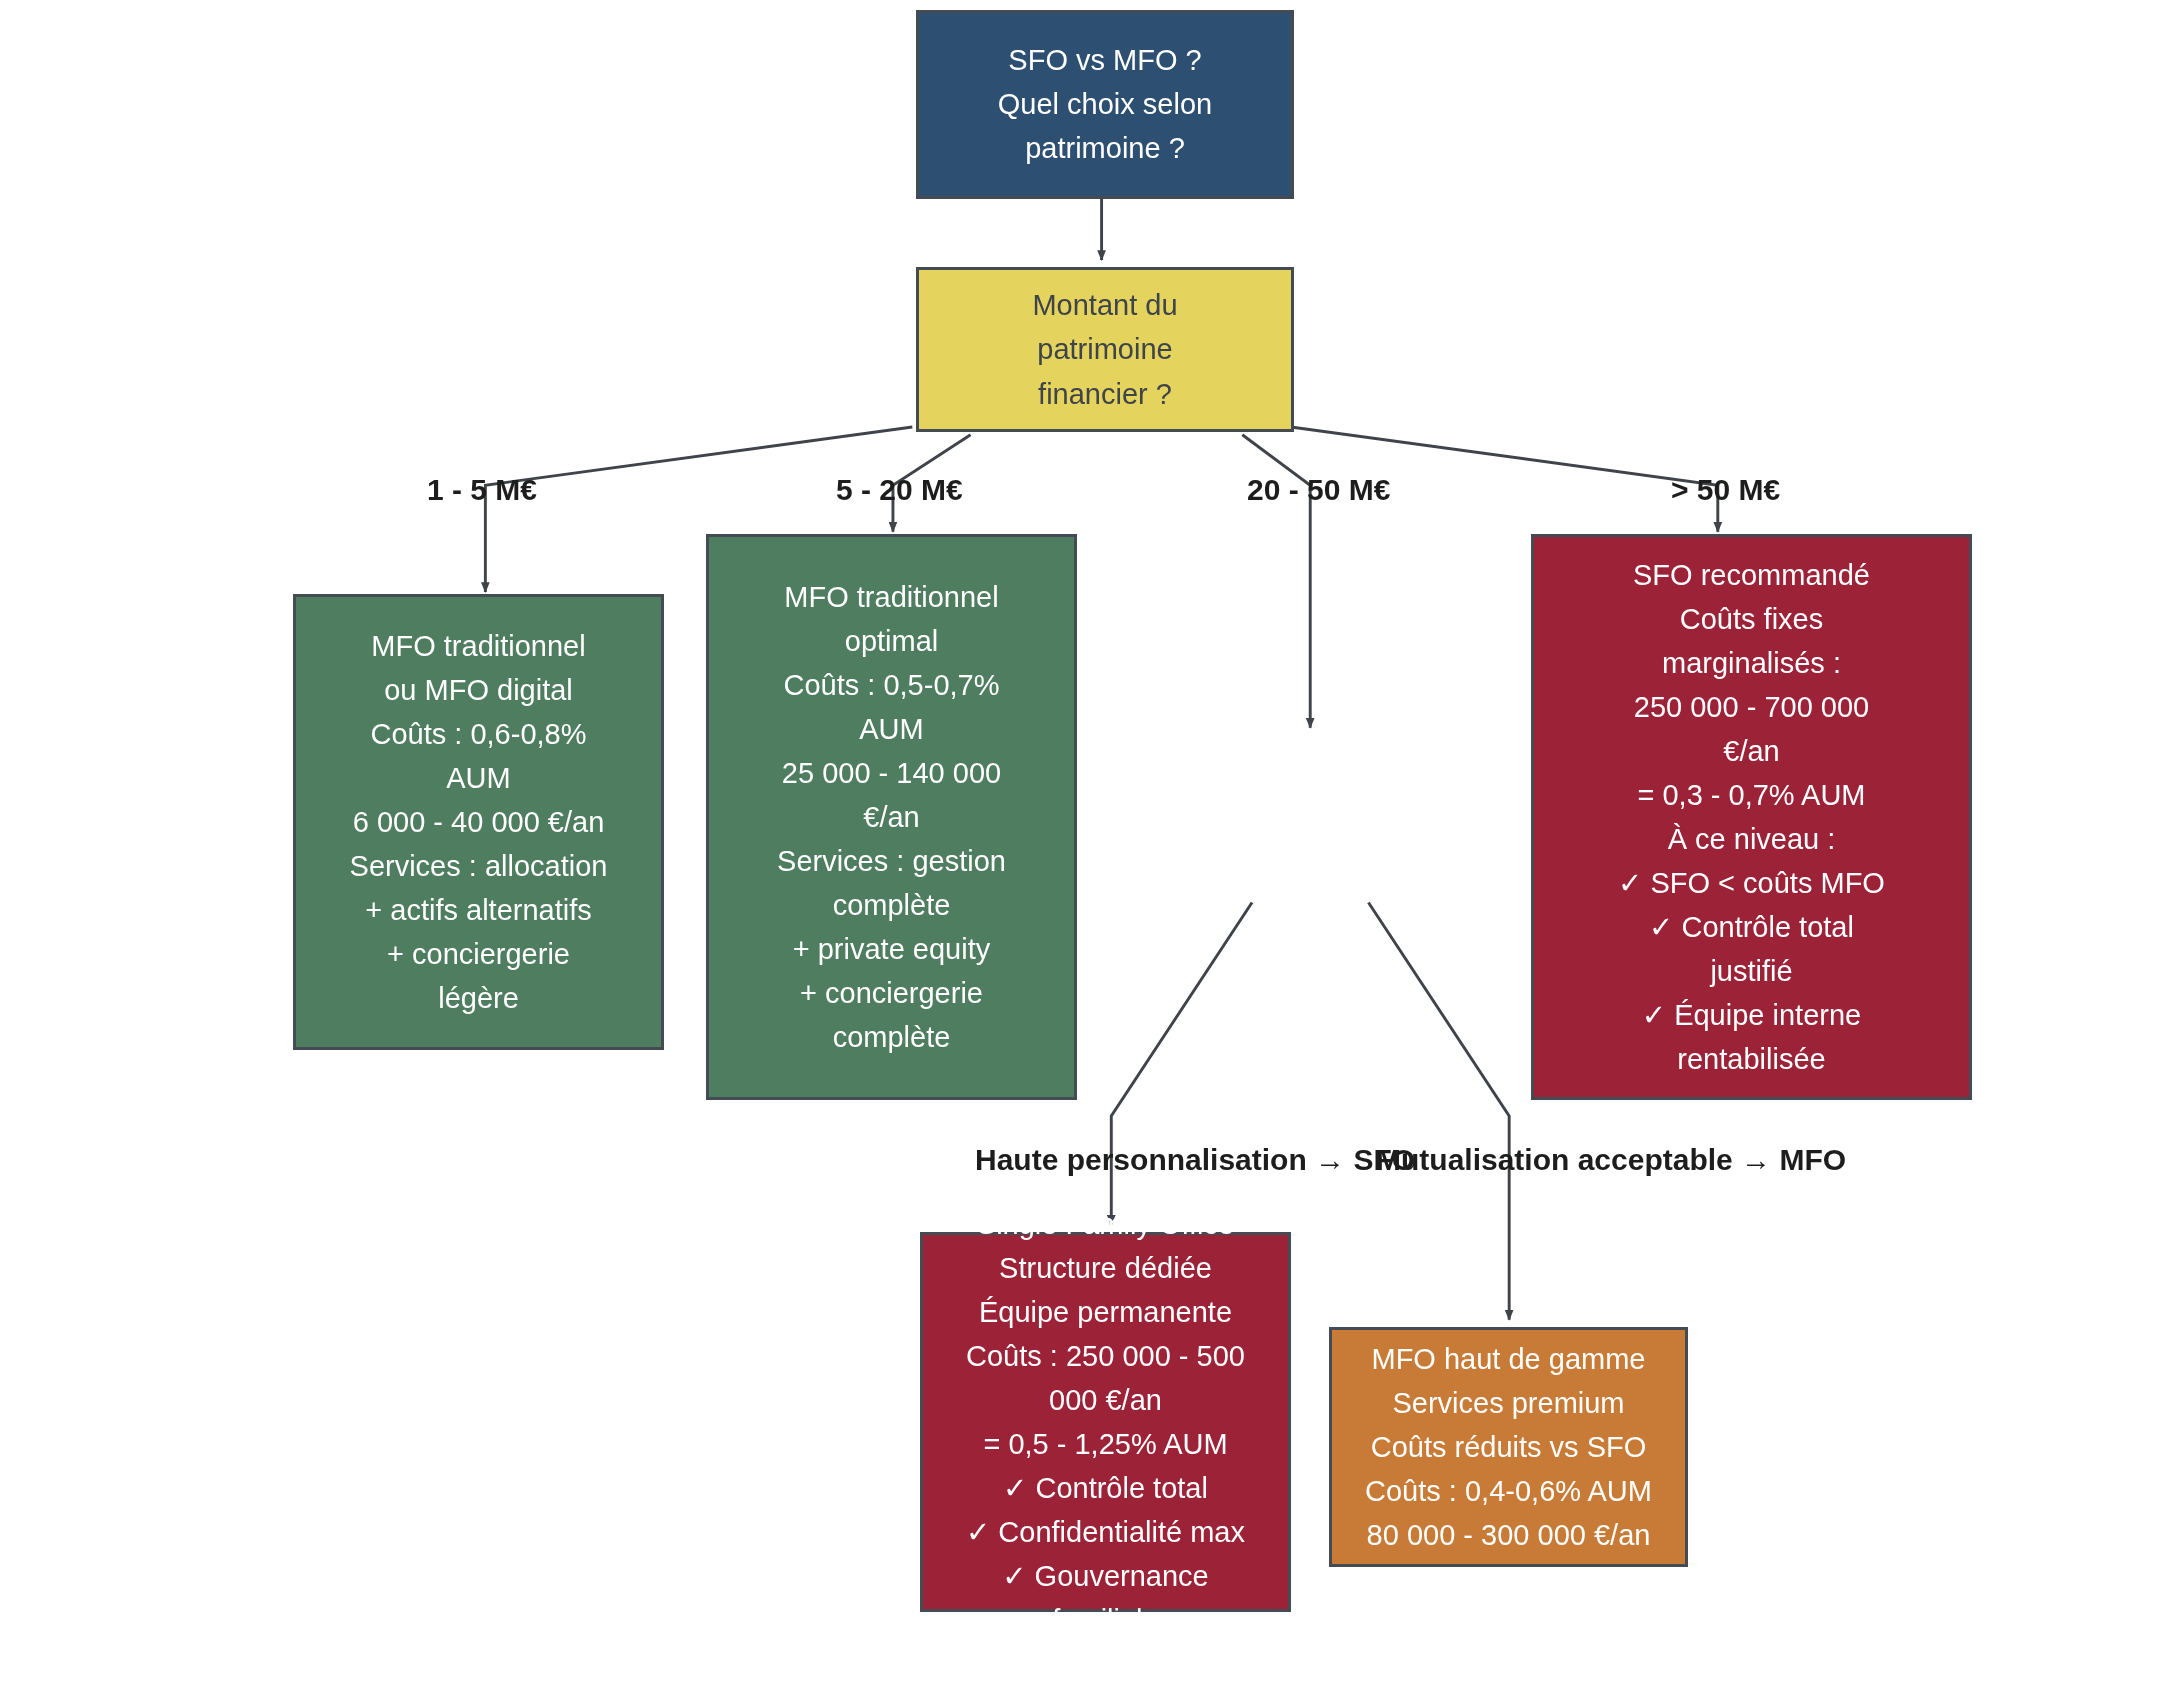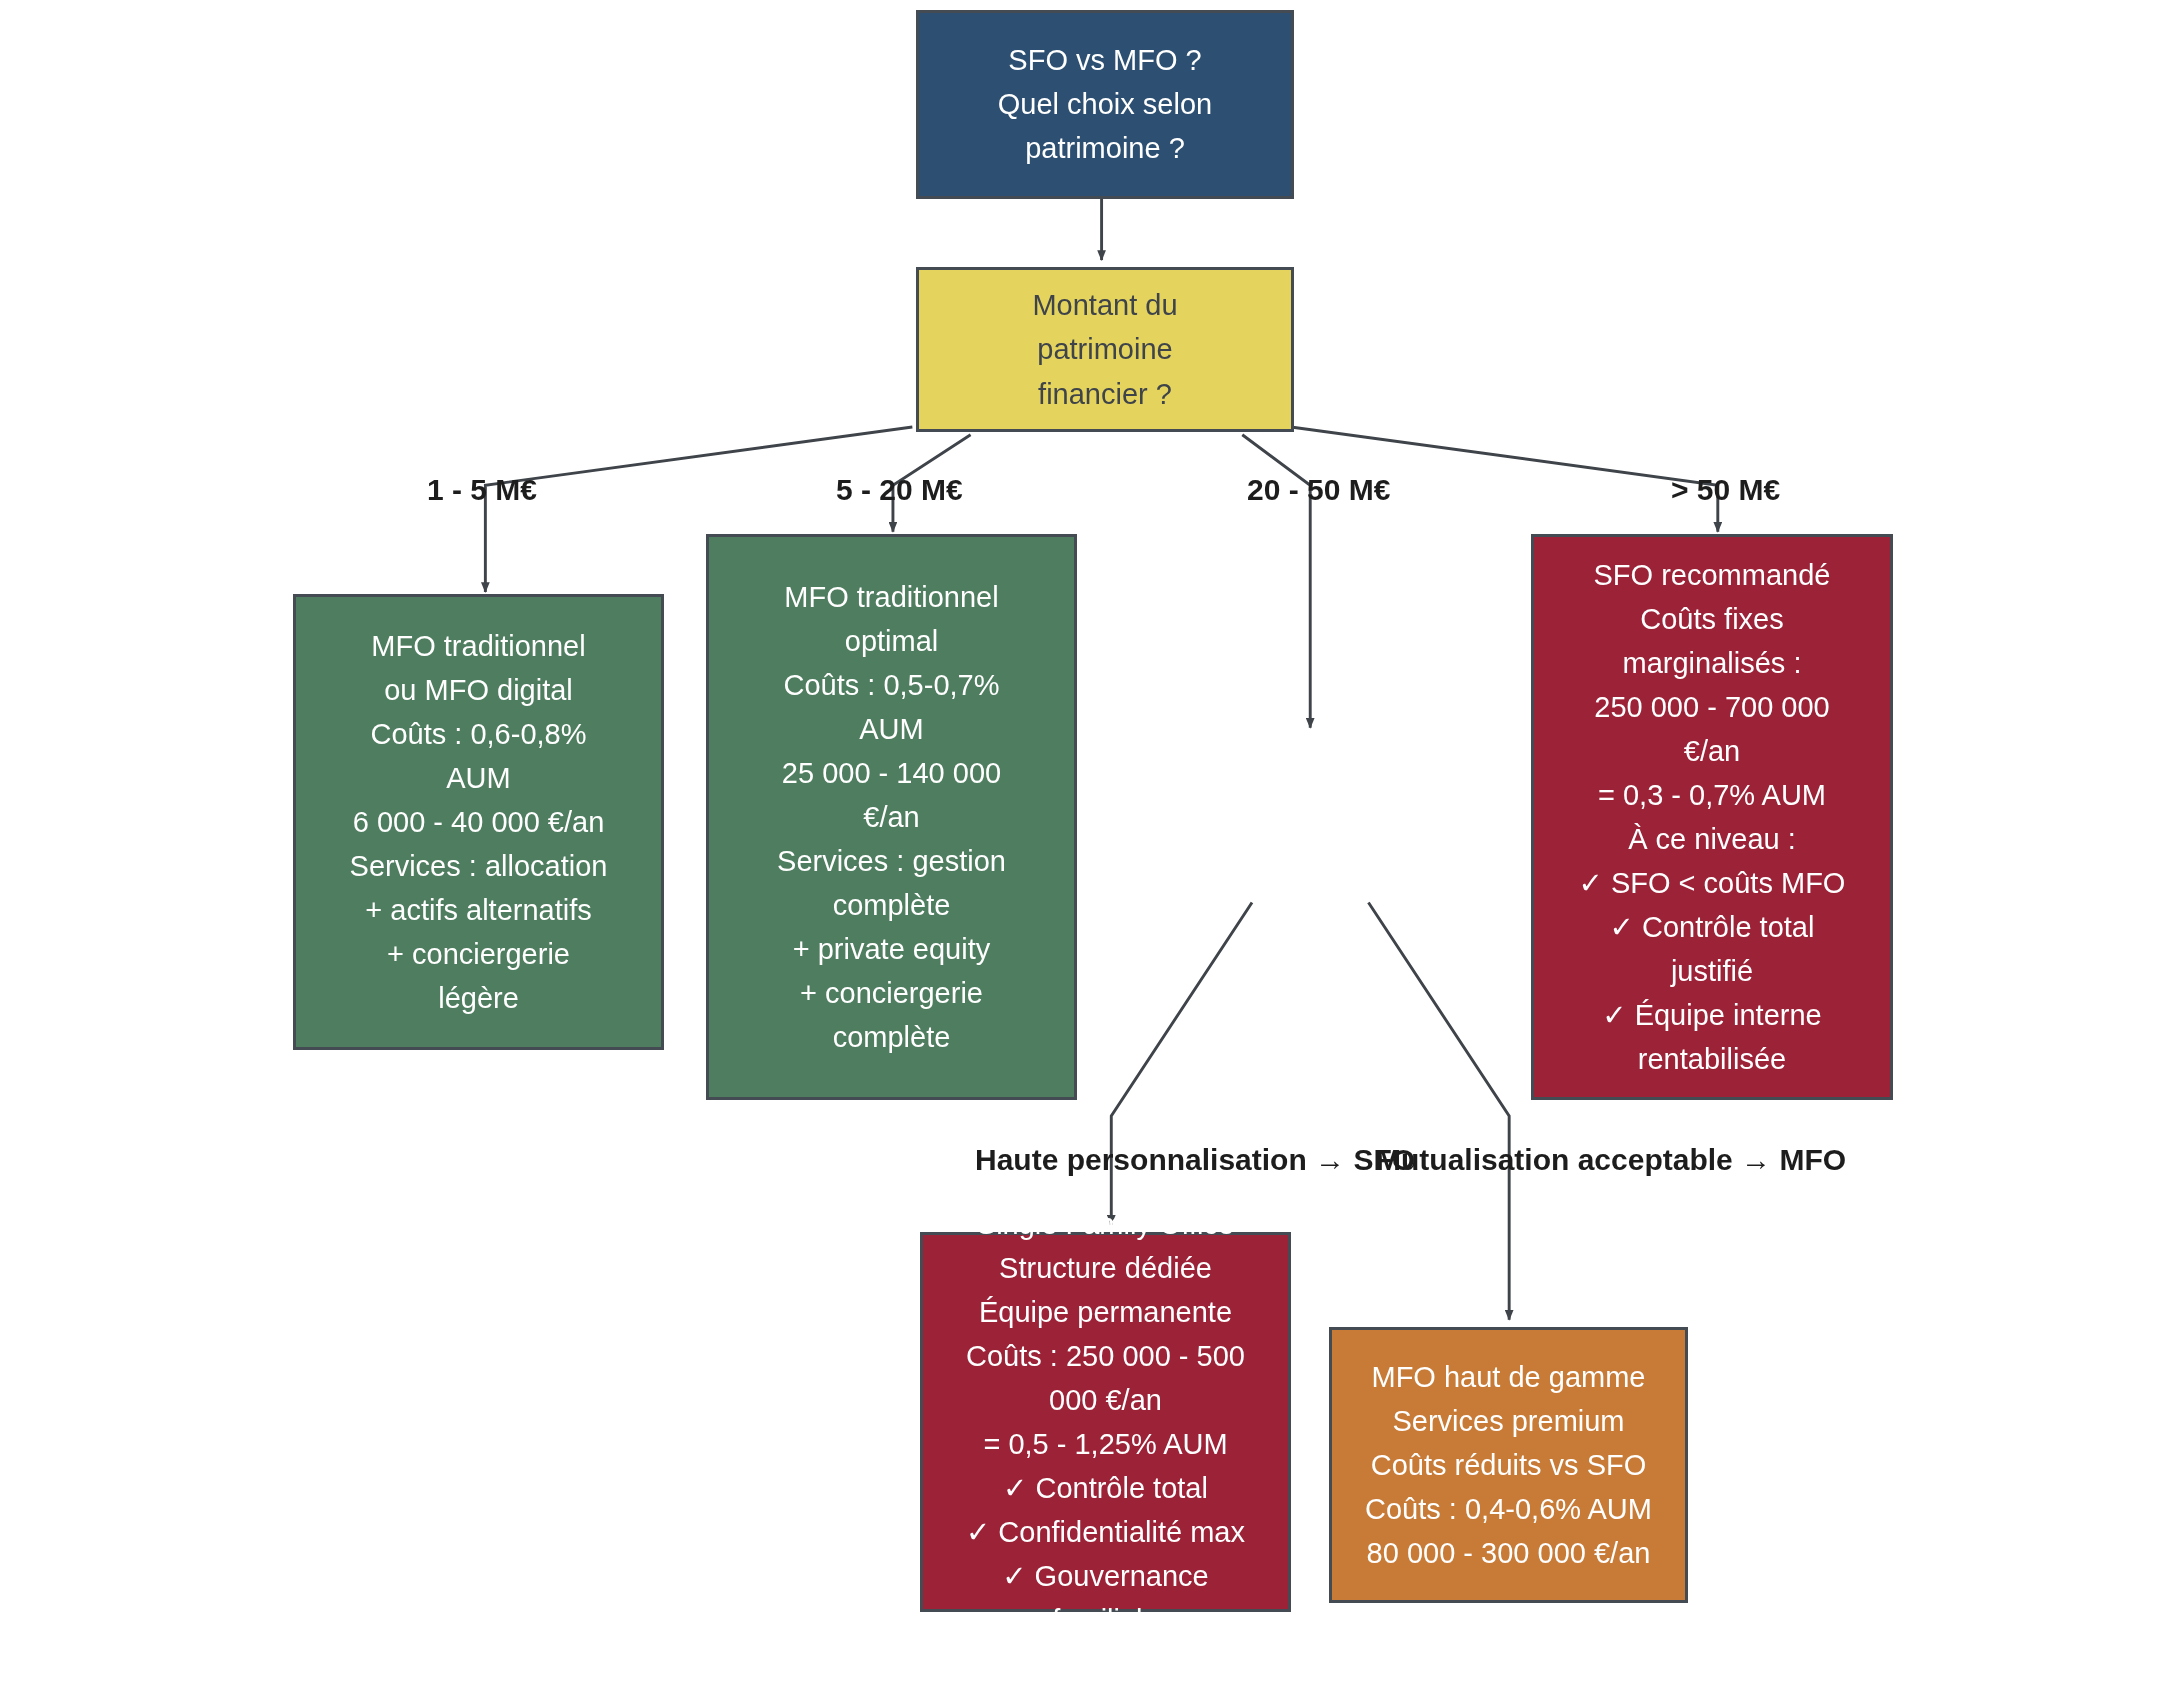--- a/index.html
+++ b/index.html
@@ -113,21 +113,21 @@
     <span class="ln">25 000 - 140 000</span>
     <span class="ln">€/an</span>
     <span class="ln">Services : gestion</span>
     <span class="ln">complète</span>
     <span class="ln">+ private equity</span>
     <span class="ln">+ conciergerie</span>
     <span class="ln">complète</span>
   </div>
 
 
-  <div class="node n-red" style="left:1531px; top:534px; width:362px; height:566px;">
+  <div class="node n-red" style="left:1531px; top:534px; width:441px; height:566px;">
     <span class="ln">SFO recommandé</span>
     <span class="ln">Coûts fixes</span>
     <span class="ln">marginalisés :</span>
     <span class="ln">250 000 - 700 000</span>
     <span class="ln">€/an</span>
     <span class="ln">= 0,3 - 0,7% AUM</span>
     <span class="ln">À ce niveau :</span>
     <span class="ln">✓ SFO &lt; coûts MFO</span>
     <span class="ln">✓ Contrôle total</span>
     <span class="ln">justifié</span>
@@ -141,21 +141,21 @@
     <span class="ln">Équipe permanente</span>
     <span class="ln">Coûts : 250 000 - 500</span>
     <span class="ln">000 €/an</span>
     <span class="ln">= 0,5 - 1,25% AUM</span>
     <span class="ln">✓ Contrôle total</span>
     <span class="ln">✓ Confidentialité max</span>
     <span class="ln">✓ Gouvernance</span>
     <span class="ln">familiale</span>
   </div>
 
-  <div class="node n-orange" style="left:1329px; top:1327px; width:359px; height:276px;">
+  <div class="node n-orange" style="left:1329px; top:1327px; width:359px; height:240px;">
     <span class="ln">MFO haut de gamme</span>
     <span class="ln">Services premium</span>
     <span class="ln">Coûts réduits vs SFO</span>
     <span class="ln">Coûts : 0,4-0,6% AUM</span>
     <span class="ln">80 000 - 300 000 €/an</span>
   </div>
 
   <div class="edge-label" style="left:427px; top:471px;">
     <span class="ln">1 - 5 M€</span>
   </div>

